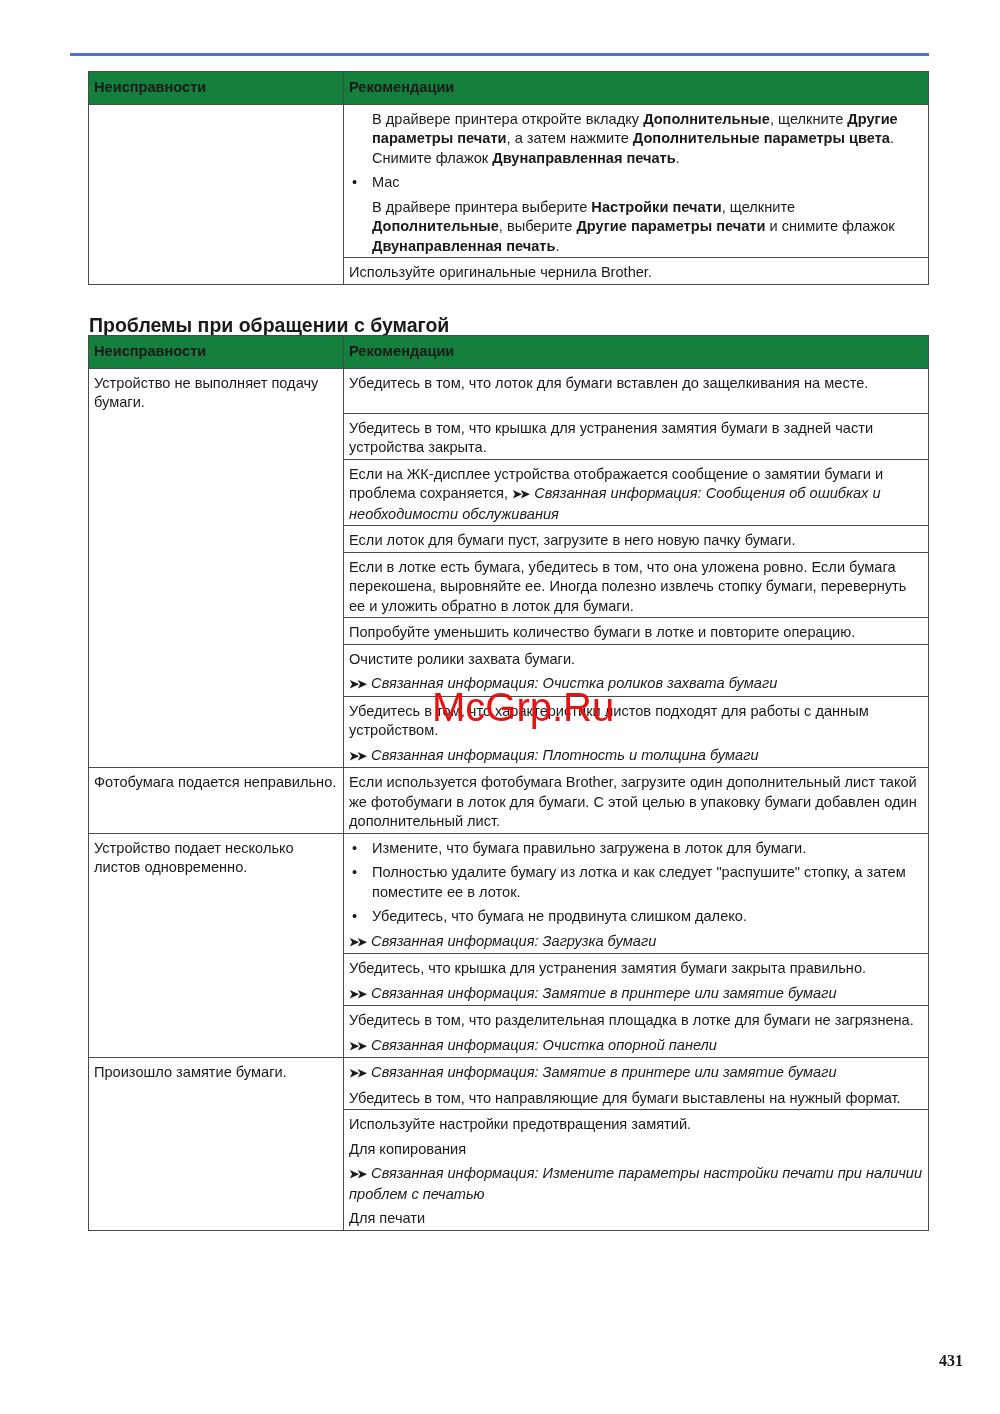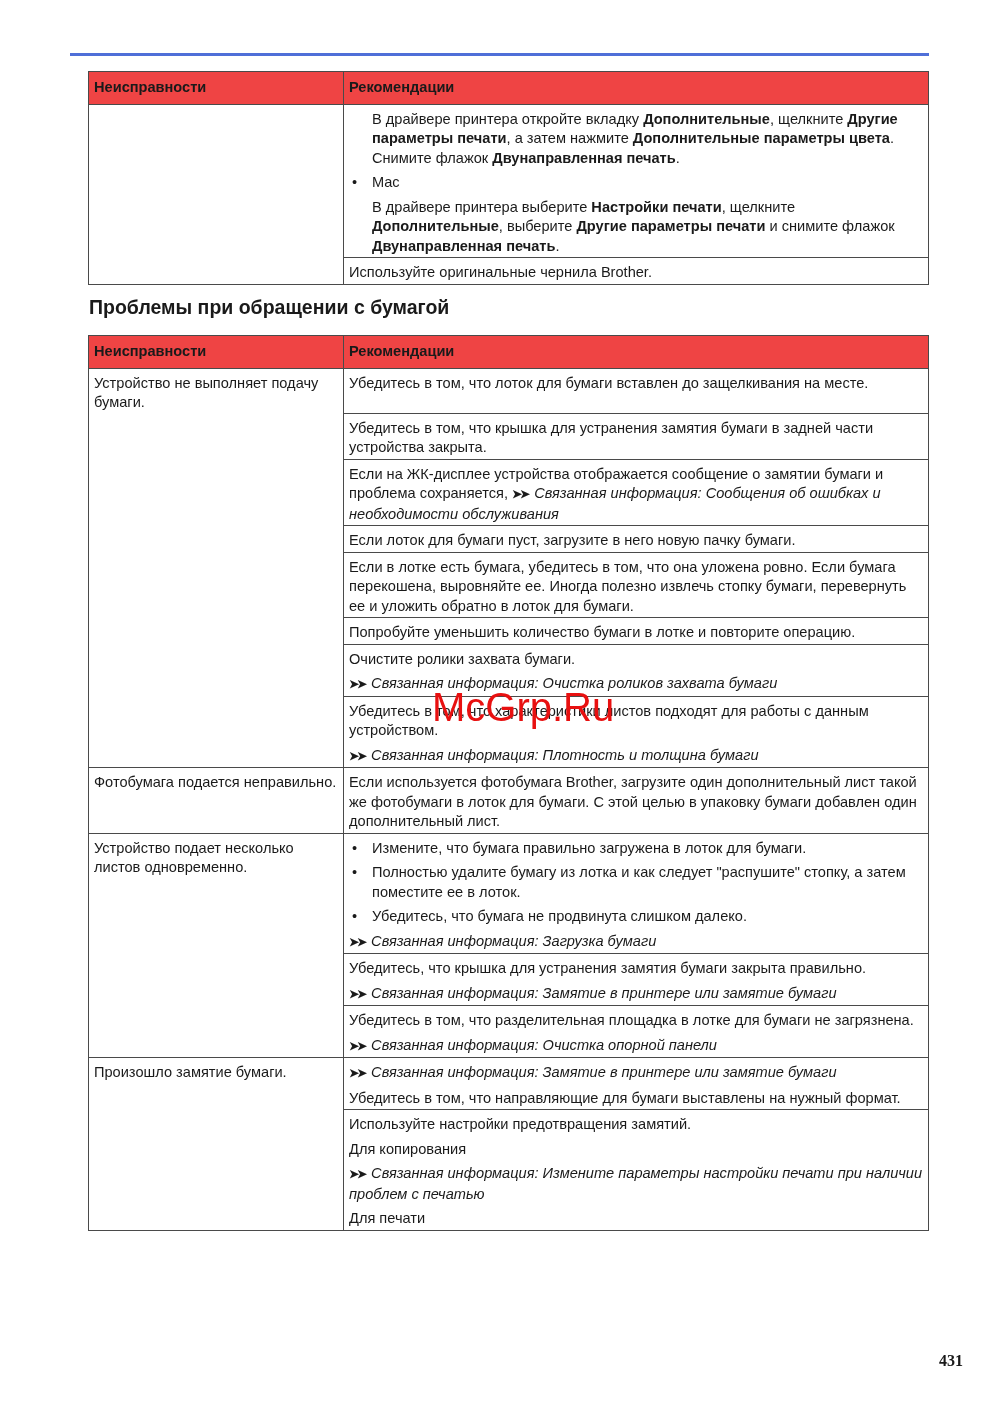--- a/index.html
+++ b/index.html
@@ -1,31 +1,31 @@
 <!DOCTYPE html>
 <html><head>
 <meta charset="utf-8">
 <style>
   html, body { margin: 0; padding: 0; background: #ffffff; }
   body { width: 1000px; height: 1414px; position: relative; overflow: hidden;
          font-family: "Liberation Sans", sans-serif; color: #1a1a1a; }
   .topbar { position: absolute; left: 70px; top: 53px; width: 859px; height: 3px; background: #4f6fd8; }
   table { position: absolute; left: 88px; width: 841px; border-collapse: collapse; font-size: 14.6px; line-height: 19.5px; }
   td, th { border: 1px solid #4a4a4a; vertical-align: top; text-align: left; padding: 5px 5px 1px 5px; }
-  th { background: #ef4444; font-weight: bold; padding: 6px 5px 6px 5px; margin-left: 12px; }
+  th { background: #15803d; font-weight: bold; padding: 6px 5px 6px 5px; margin-left: 12px; }
   col.c1 { width: 255px; }
   .p { margin: 0 0 5px 0; }
   .p:last-child { margin-bottom: 0; }
   .ind { padding-left: 23px; }
   .bul { position: relative; padding-left: 23px; }
   .bul::before { content: "•"; position: absolute; left: 3px; top: 0; }
   b { font-weight: bold; }
   .rel { font-style: italic; }
   .arr { font-style: normal; font-weight: bold; letter-spacing: -2px; margin-right: 6px; font-size: 12px; }
-  .h2 { position: absolute; left: 89px; top: 296px; font-size: 19.5px; font-weight: bold; margin: 0; }
+  .h2 { position: absolute; left: 89px; top: 314px; font-size: 19.5px; font-weight: bold; margin: 0; }
   .pagenum { position: absolute; left: 903px; top: 1352px; font-family: "Liberation Serif", serif; font-weight: bold; font-size: 16px; margin-left: 36px; }
   .wm { position: absolute; left: 432px; top: 685px; font-size: 40px; color: #e81010; font-family: "Liberation Sans", sans-serif; letter-spacing: 0px; pointer-events: none; }
 </style>
 </head>
 <body>
 
 <div class="topbar"></div>
 
 <table style="top:71px;">
   <colgroup>

